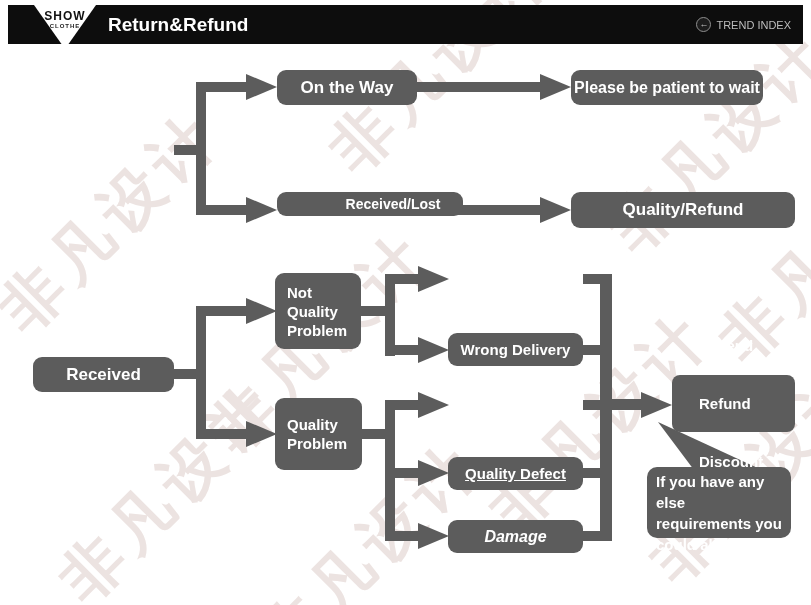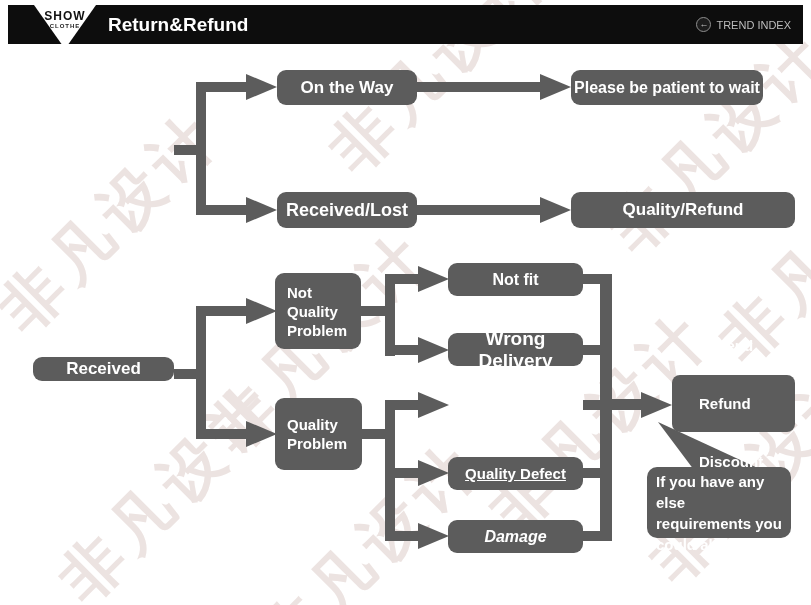--- a/index.html
+++ b/index.html
@@ -116,37 +116,36 @@
   <div class="cline" style="left:600px;top:274px;width:12px;height:267px;"></div>
   <div class="cline" style="left:612px;top:399px;width:30px;height:11px;"></div>
   <div class="arrow" style="left:641px;top:392px;"></div>
 
   <svg class="tail-svg" width="811" height="605">
     <polygon points="658,422 694,470 762,470" fill="#5c5c5c"></polygon>
   </svg>
 
   <div class="node" style="left:277px;top:70px;width:140px;height:35px;font-size:17px;">On the Way</div>
   <div class="node" style="left:571px;top:70px;width:192px;height:35px;">Please be patient to wait</div>
-  <div class="node" style="left:277px;top:192px;width:140px;height:36px;font-size:18px;">Received/Lost</div>
+  <div class="node" style="left:277px;top:192px;width:140px;height:24px;font-size:14px;padding-left:46px;">Received/Lost</div>
   <div class="node" style="left:571px;top:192px;width:224px;height:36px;font-size:17px;">Quality/Refund</div>
 
-  <div class="node" style="left:33px;top:357px;width:141px;height:24px;font-size:17px;">Received</div>
+  <div class="node" style="left:33px;top:357px;width:141px;height:35px;font-size:17px;">Received</div>
 
   <div class="node multiline" style="left:275px;top:273px;width:86px;height:76px;">
     <span class="ln">Not</span>
     <span class="ln">Quality</span>
     <span class="ln">Problem</span>
   </div>
   <div class="node multiline" style="left:275px;top:398px;width:87px;height:72px;">
     <span class="ln">Quality</span>
     <span class="ln">Problem</span>
   </div>
 
-  <div class="node" style="left:448px;top:263px;width:135px;height:33px;">Not fit</div>
-  <div class="node" style="left:448px;top:333px;width:135px;height:33px;font-size:19px;">Wrong Delivery</div>
+  <div class="node" style="left:448px;top:333px;width:135px;height:33px;font-size:15px;">Wrong Delivery</div>
   <div class="node" style="left:448px;top:457px;width:135px;height:33px;font-size:15px;text-decoration:underline;">Quality Defect</div>
   <div class="node" style="left:448px;top:520px;width:135px;height:33px;font-style:italic;">Damage</div>
 
   <div class="node resend" style="left:672px;top:375px;width:123px;height:57px;">
     <span class="ln">Resend</span>
     <span class="ln">Refund</span>
     <span class="ln">Discount</span>
   </div>
 
   <div class="bubble" style="left:647px;top:467px;width:144px;height:71px;">

